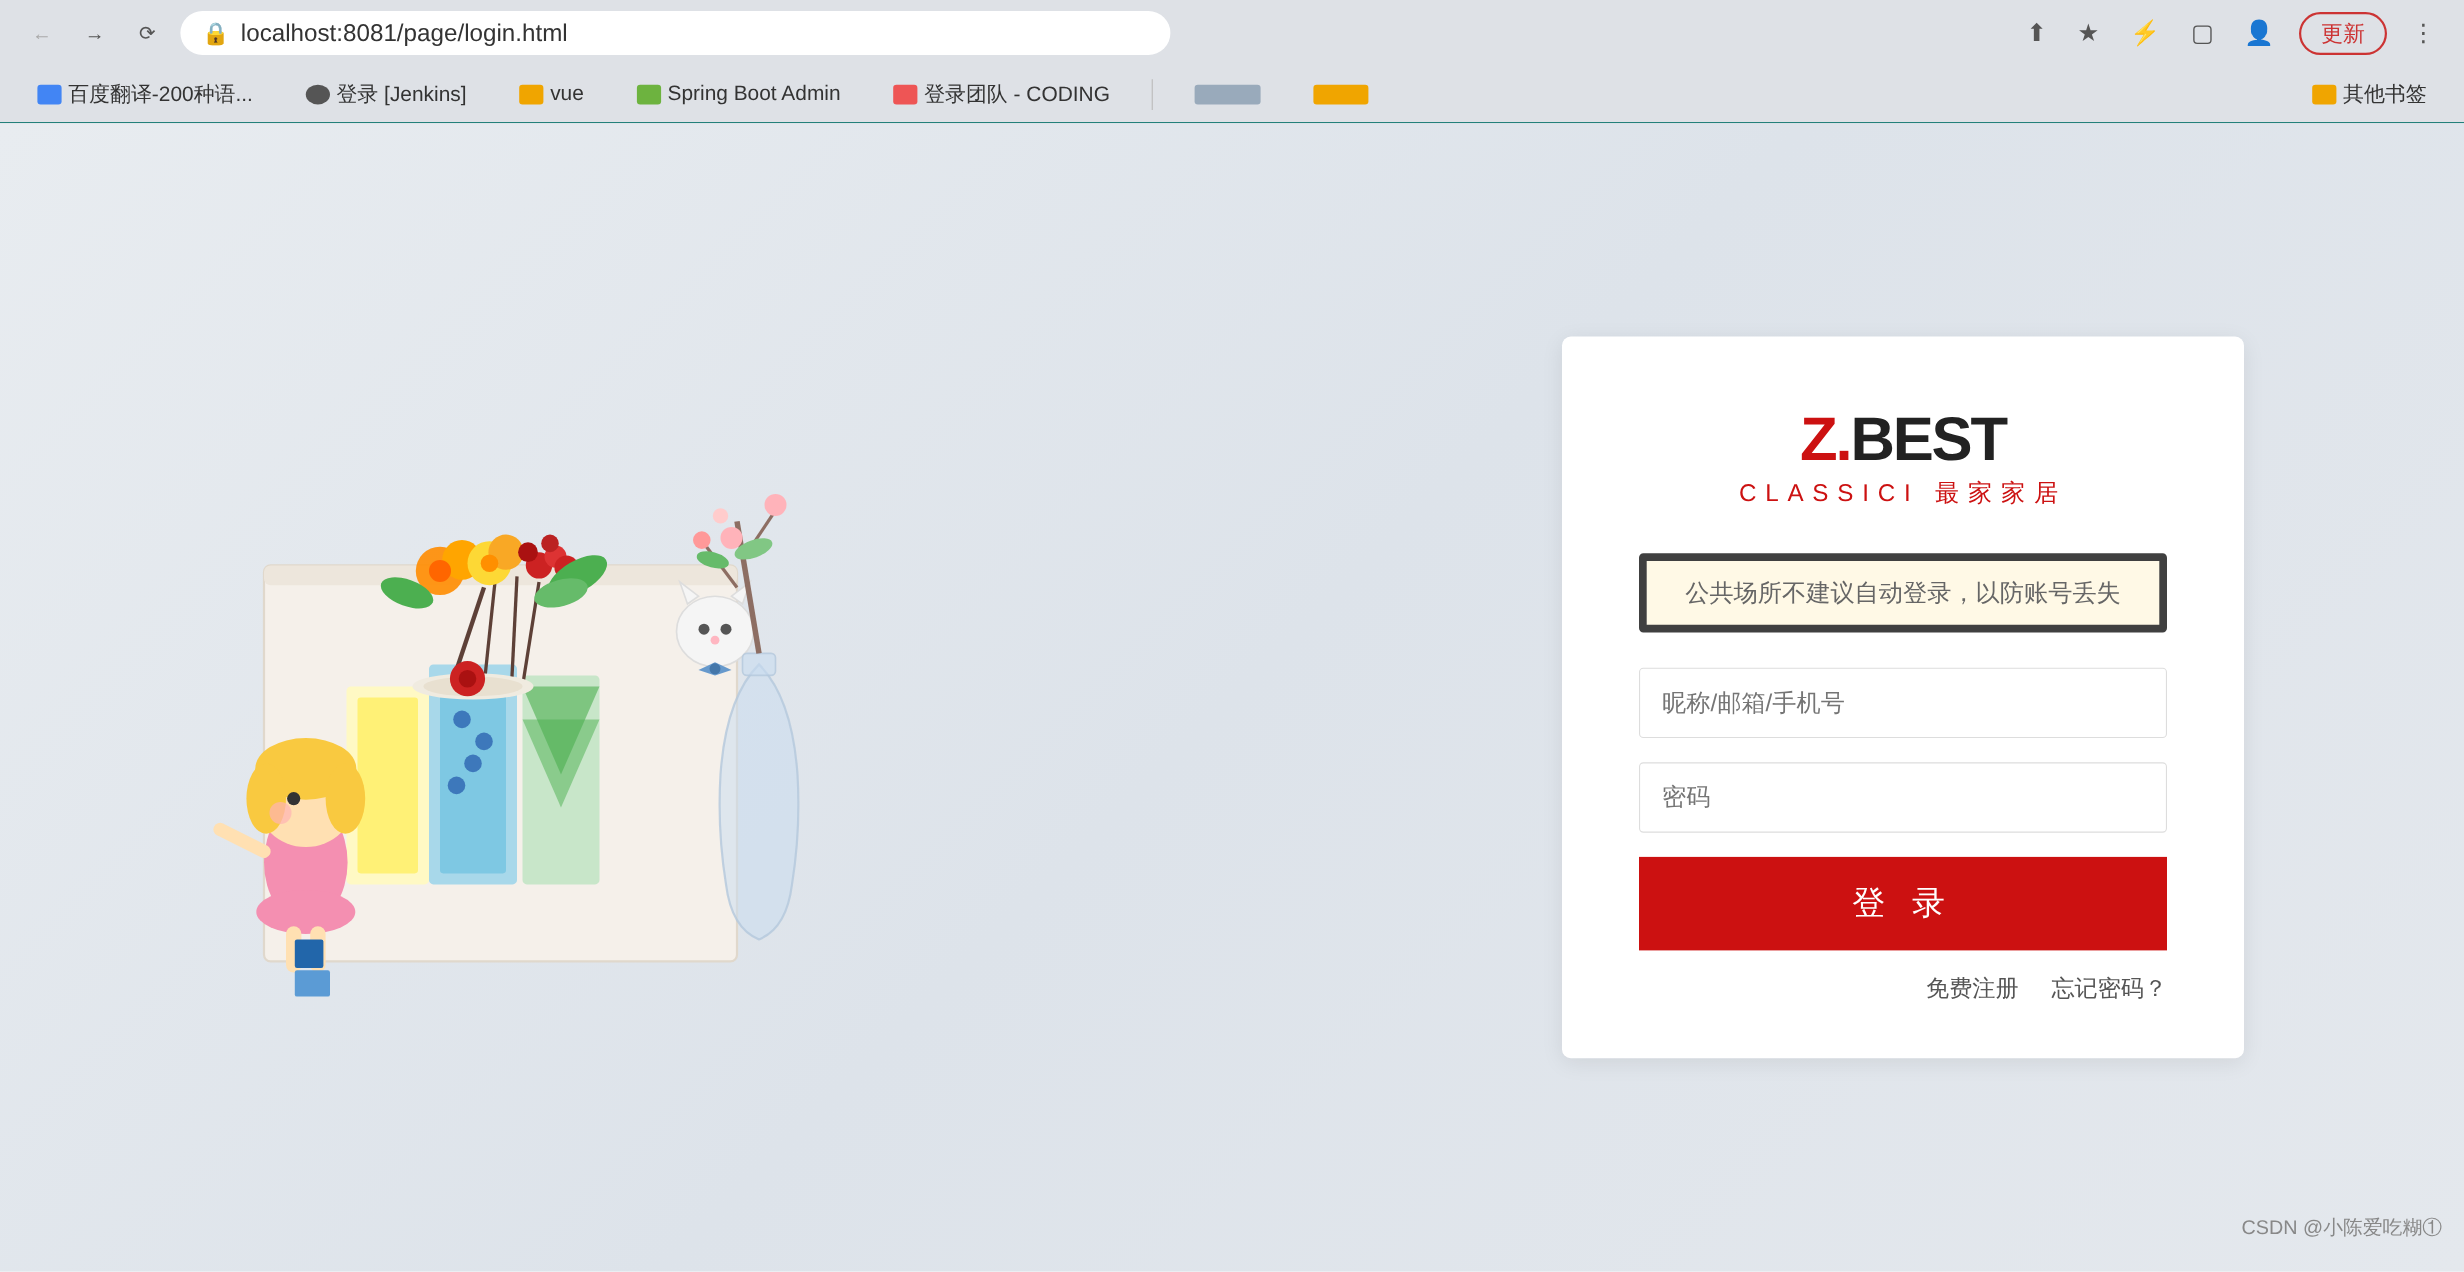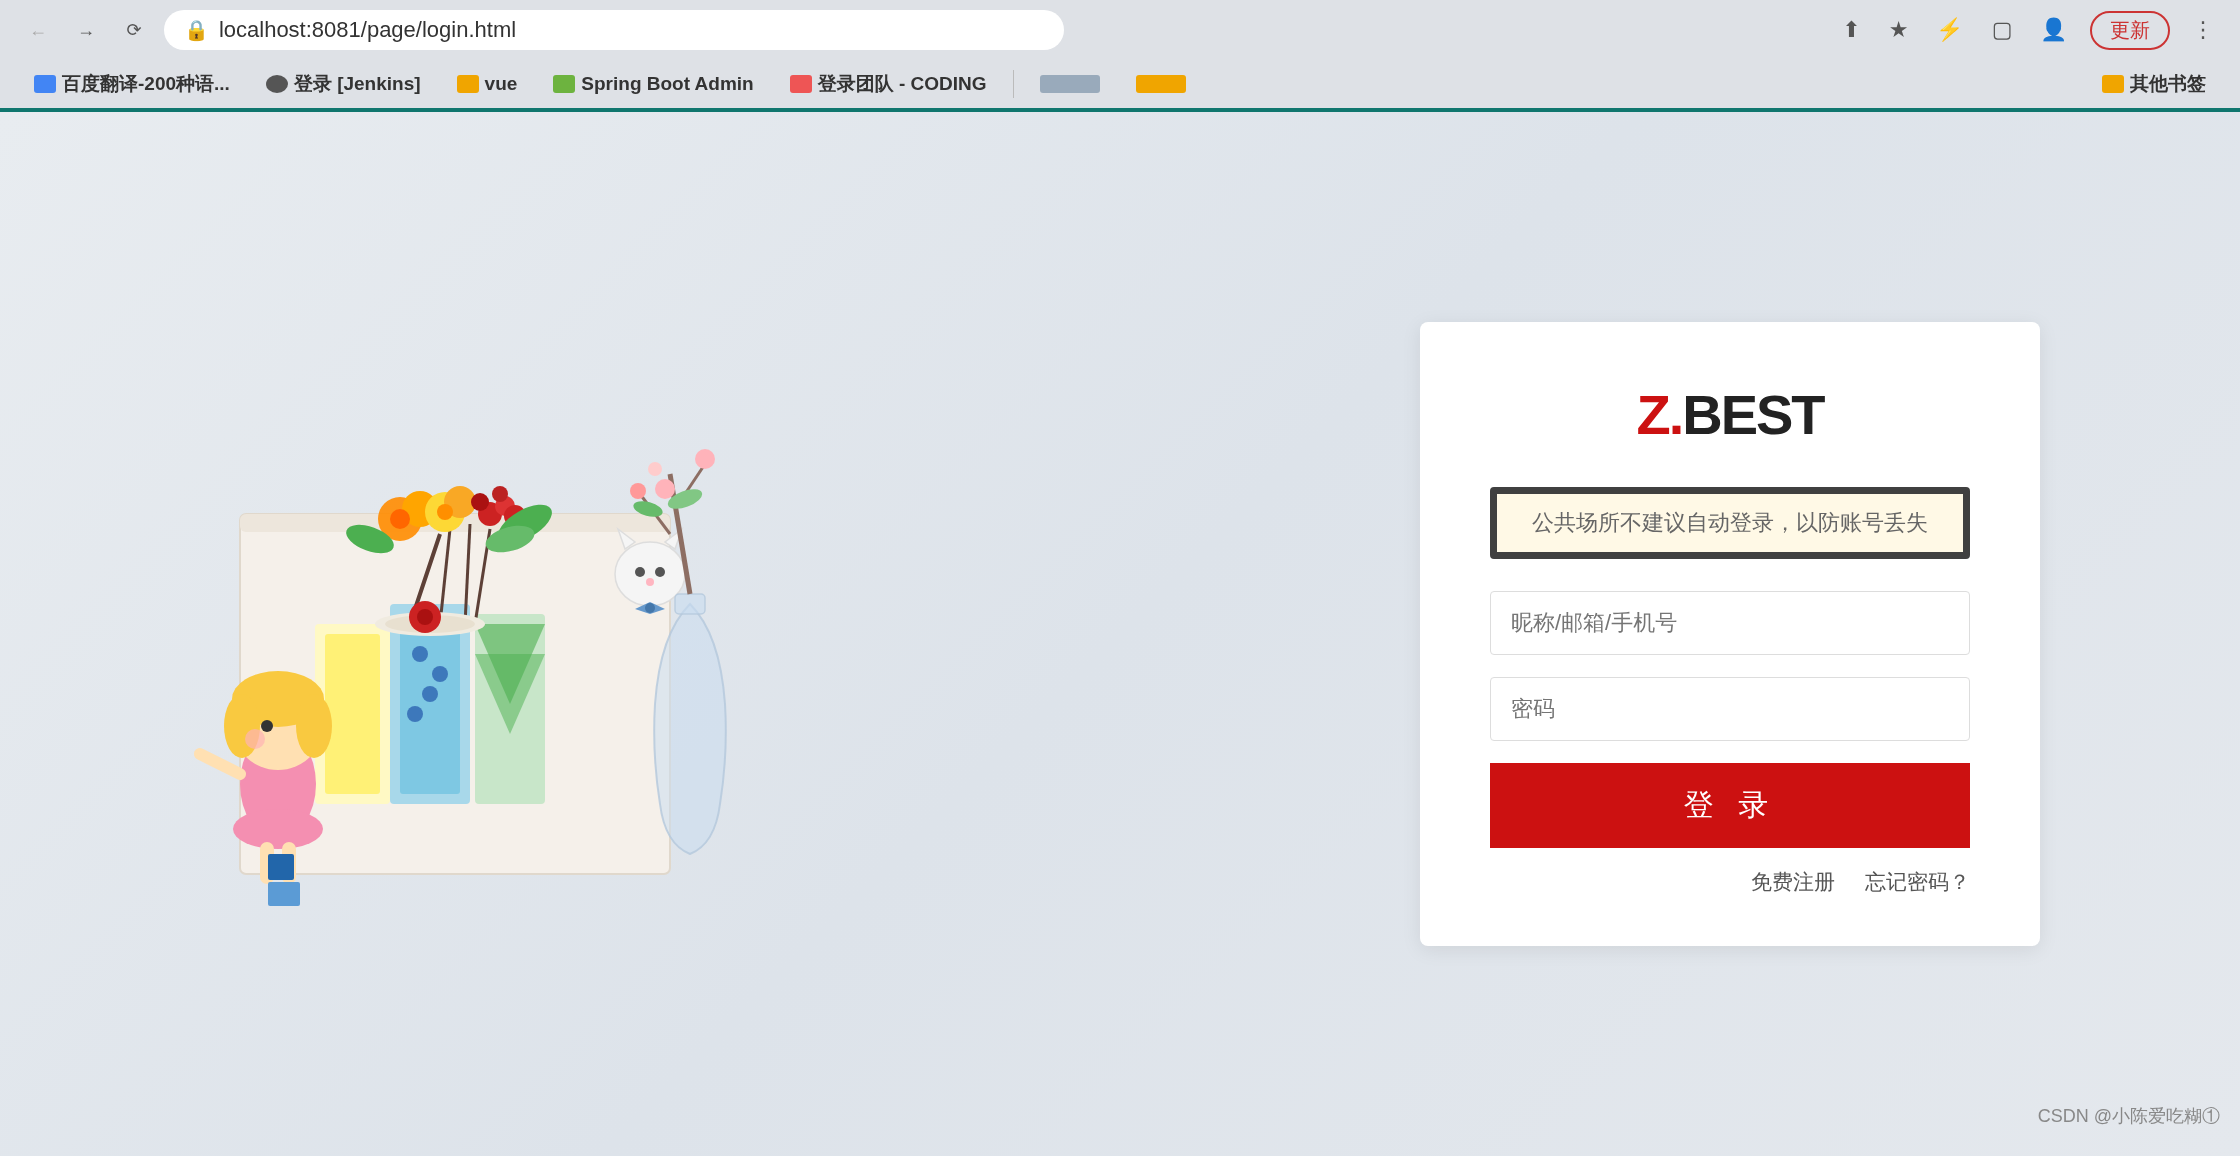--- a/index.html
+++ b/index.html
@@ -87,23 +87,22 @@
       cursor: pointer;
     }
 
     
     .bookmarks-bar {
       display: flex;
       align-items: center;
       height: 52px;
       padding: 0 20px;
       background: #dee1e6;
-      gap: 8px;
-      border-bottom: 4px solid #0f766e;
-      font-weight: bold;
+      gap: 20px;
+      border-bottom: 1px solid #0f766e;
     }
 
     .bookmark-item {
       display: flex;
       align-items: center;
       gap: 6px;
       padding: 4px 14px;
       border-radius: 6px;
       font-size: 19px;
       color: #333;
@@ -433,20 +432,23 @@
       <ellipse cx="488" cy="155" rx="15" ry="7" fill="#66bb6a" transform="rotate(15 488 155)"></ellipse>
     </svg>
   </div>
 
   <div class="login-card">
     
     <div class="brand-logo">
       <div>
         <span class="brand-name-z">Z.</span><span class="brand-name-best">BEST</span>
       </div>
+      <span class="brand-subtitle">
+        <span>CLASSICI</span> <span>最家家居</span>
+      </span>
     </div>
 
     
     <div class="warning-banner">
       <span>公共场所不建议自动登录，以防账号丢失</span>
     </div>
 
     
     <input class="input-field" type="text" placeholder="昵称/邮箱/手机号" style="">
 

